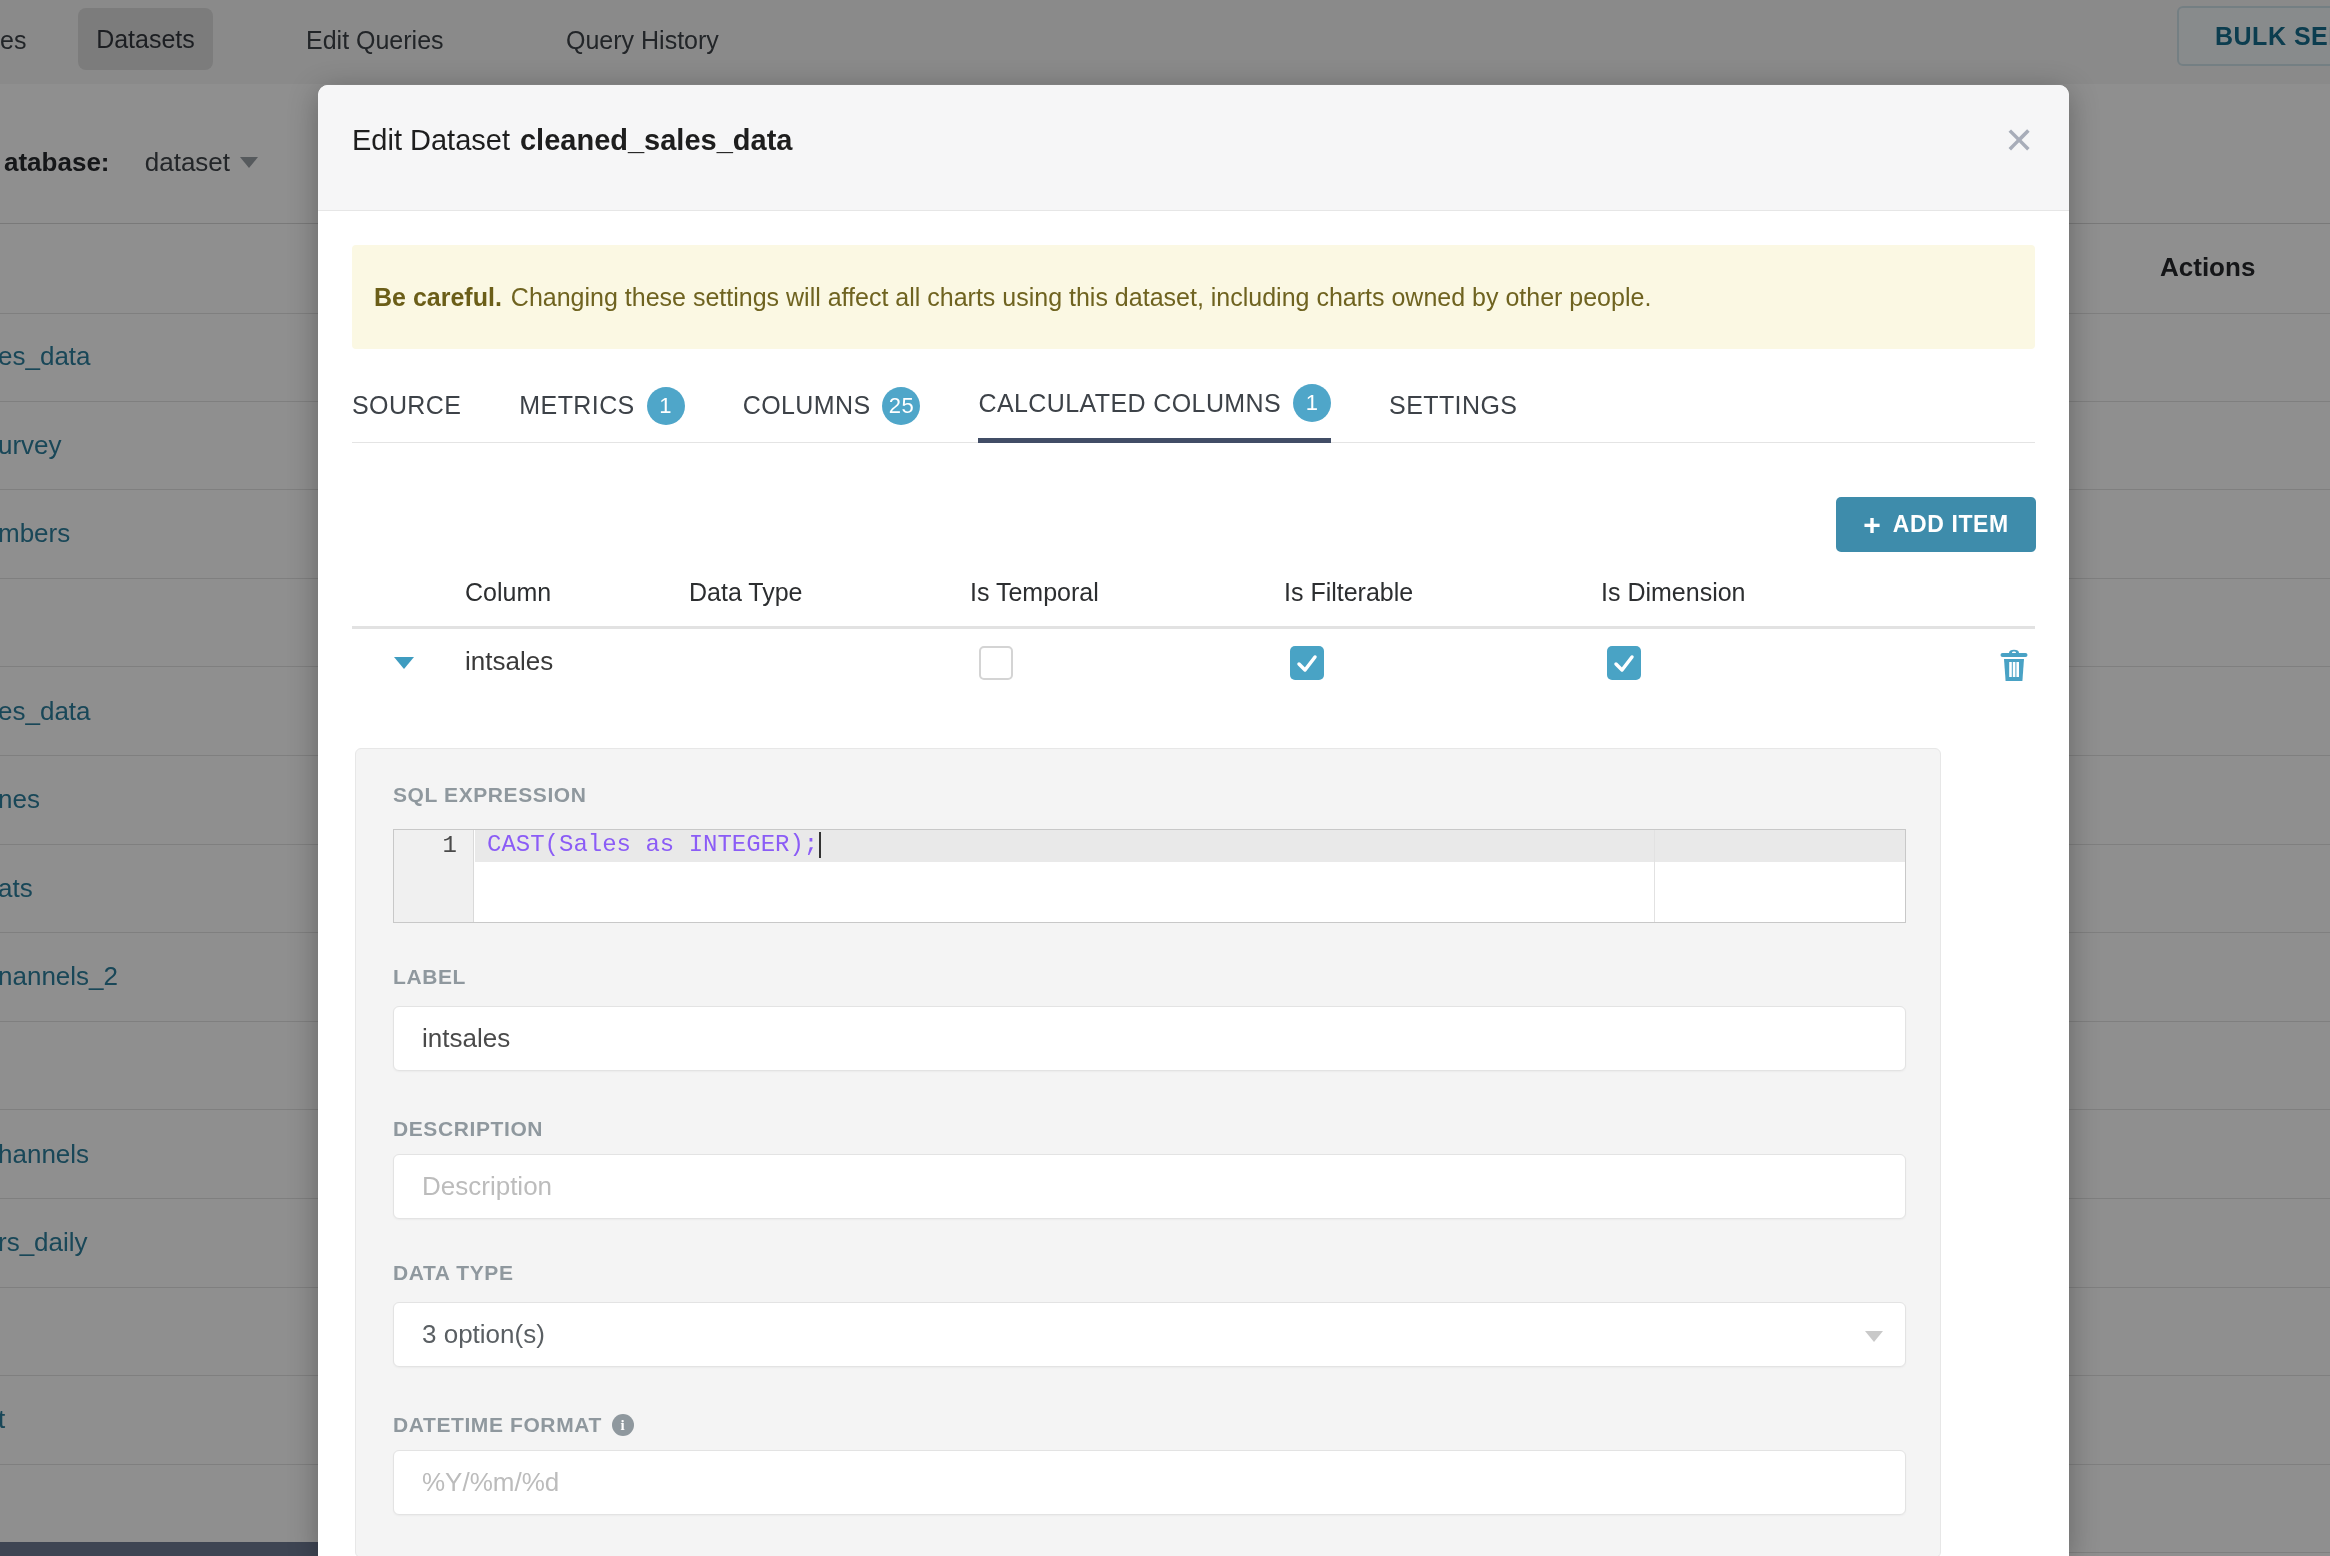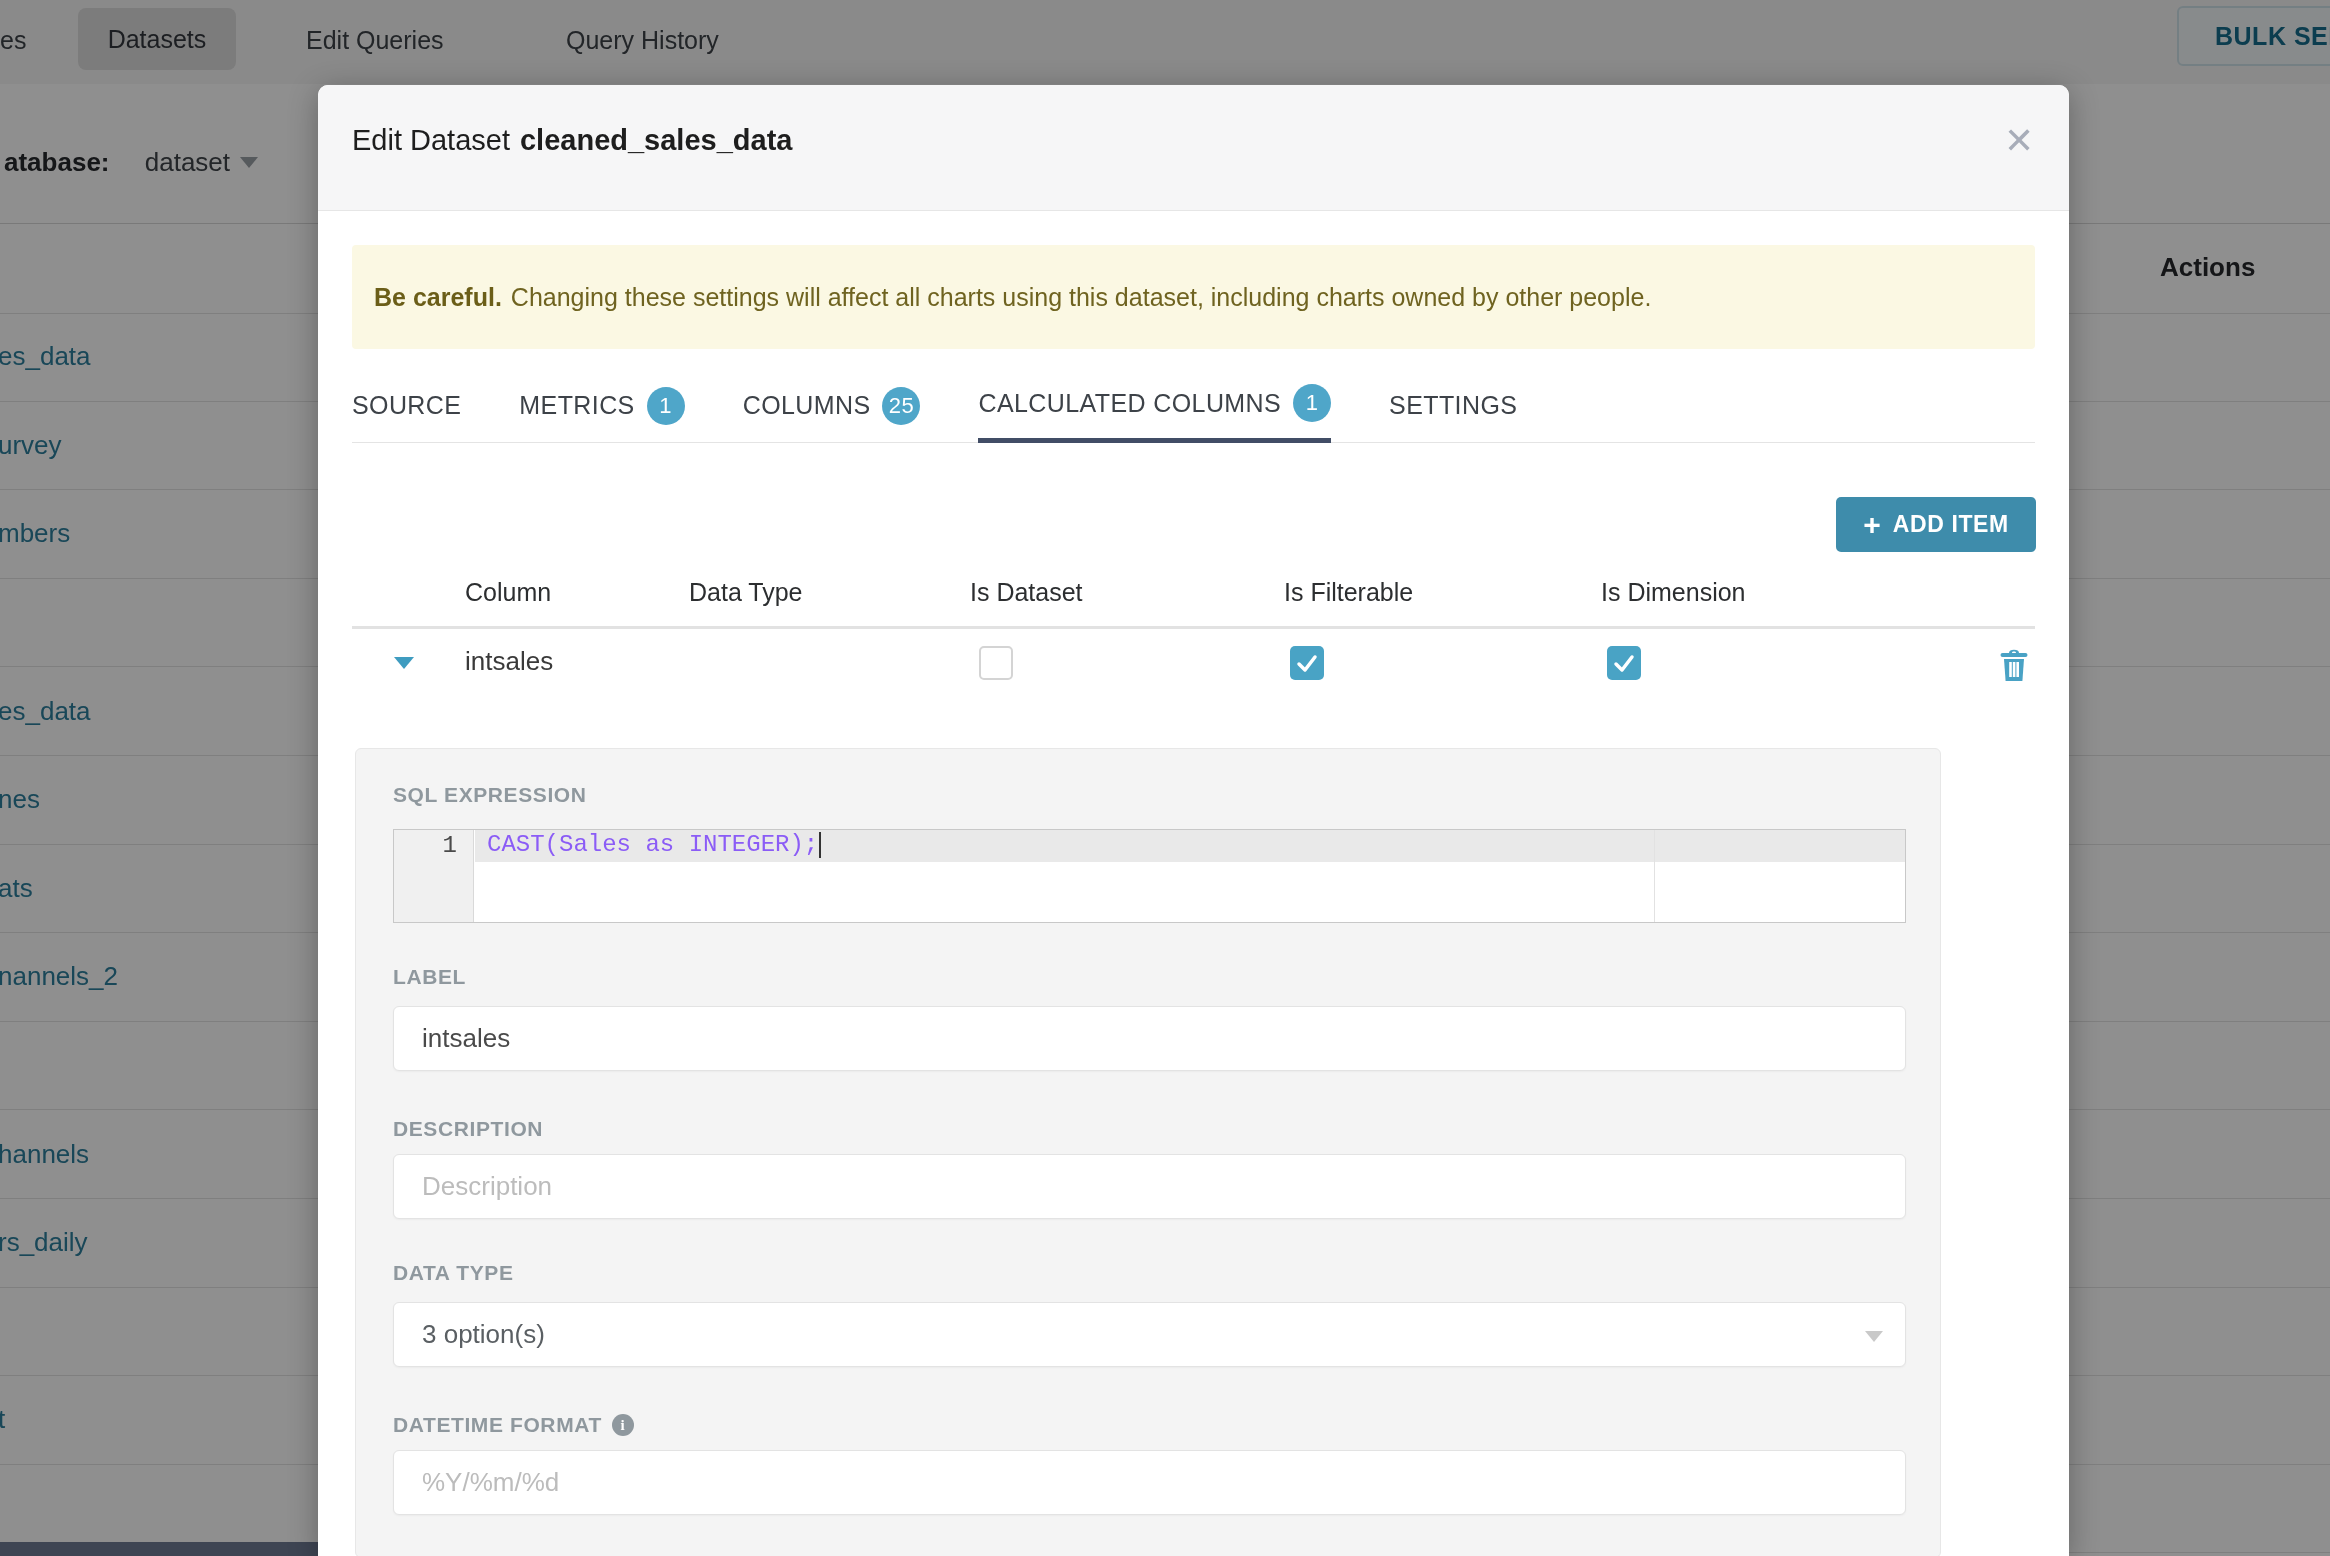--- a/index.html
+++ b/index.html
@@ -8,21 +8,21 @@
     --overlay:rgba(0,0,0,0.44);
   }
   *{box-sizing:border-box; margin:0; padding:0;}
   html,body{background:#888; font-family:"Liberation Sans","DejaVu Sans",sans-serif;}
   .stage{position:relative; width:2330px; height:1556px; overflow:hidden; background:#fff;}
 
   
   .bg{position:absolute; inset:0;}
   .navbar{position:absolute; left:0; top:0; width:2330px; height:84px; background:#f7f7f7;}
   .nav-partial{position:absolute; left:0px; top:26px; font-size:25px; color:#3d4248;}
-  .nav-pill{position:absolute; left:78px; top:8px; width:158px; height:62px; background:#dddddd; border-radius:8px; display:flex; align-items:center; justify-content:center; font-size:25px; color:#33373d;}
+  .nav-pill{position:absolute; left:78px; top:8px; width:135px; height:62px; background:#dddddd; border-radius:8px; display:flex; align-items:center; justify-content:center; font-size:25px; color:#33373d;}
   .nav-item{position:absolute; top:26px; font-size:25px; color:#3d4248;}
   .nav-sq{left:306px;} .nav-qh{left:566px;}
   .bulk-btn{position:absolute; left:2177px; top:6px; width:250px; height:60px; background:#f3f8fa; border:2px solid #cfe2ea; border-radius:6px; display:flex; align-items:center; padding-left:36px; font-size:25px; font-weight:bold; letter-spacing:.5px; color:#176e8d; white-space:nowrap;}
   .db-row{position:absolute; left:4px; top:147px; font-size:26px; color:#3f4449;}
   .db-label{font-weight:bold; color:#27292d;}
   .db-value{margin-left:28px;}
   .db-caret{position:absolute; left:240px; top:157px; width:0; height:0; border-left:9px solid transparent; border-right:9px solid transparent; border-top:11px solid #9aa0a6;}
   .hdr-divider{position:absolute; left:0; top:223px; width:2330px; height:1px; background:#d8d8d8;}
   .rows-divider{position:absolute; left:0; top:313px; width:2330px; height:1px; background:#e2e2e2;}
   .actions-hdr{position:absolute; left:2160px; top:252px; font-size:26px; font-weight:bold; color:#26282b;}
@@ -179,21 +179,21 @@
       </div>
     </div>
 
     <div class="add-item">
       <span class="plus">+</span>
       <span class="txt">ADD ITEM</span>
     </div>
 
     <div class="grid-hdr gh-1">Column</div>
     <div class="grid-hdr gh-2">Data Type</div>
-    <div class="grid-hdr gh-3">Is Dataset</div>
+    <div class="grid-hdr gh-3">Is Temporal</div>
     <div class="grid-hdr gh-4">Is Filterable</div>
     <div class="grid-hdr gh-5">Is Dimension</div>
     <div class="grid-divider"></div>
 
     <div class="row-caret"></div>
     <div class="row-name">intsales</div>
     <div class="cbx cbx-1">
       
     </div>
     <div class="cbx cbx-2 checked">

